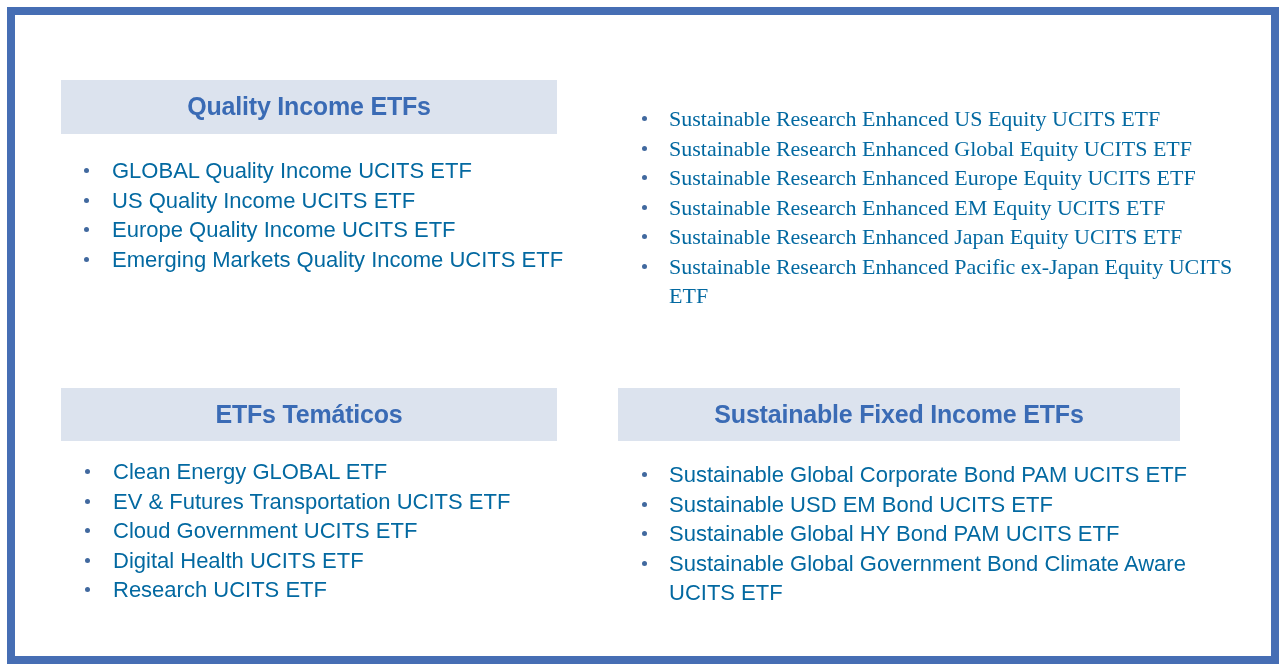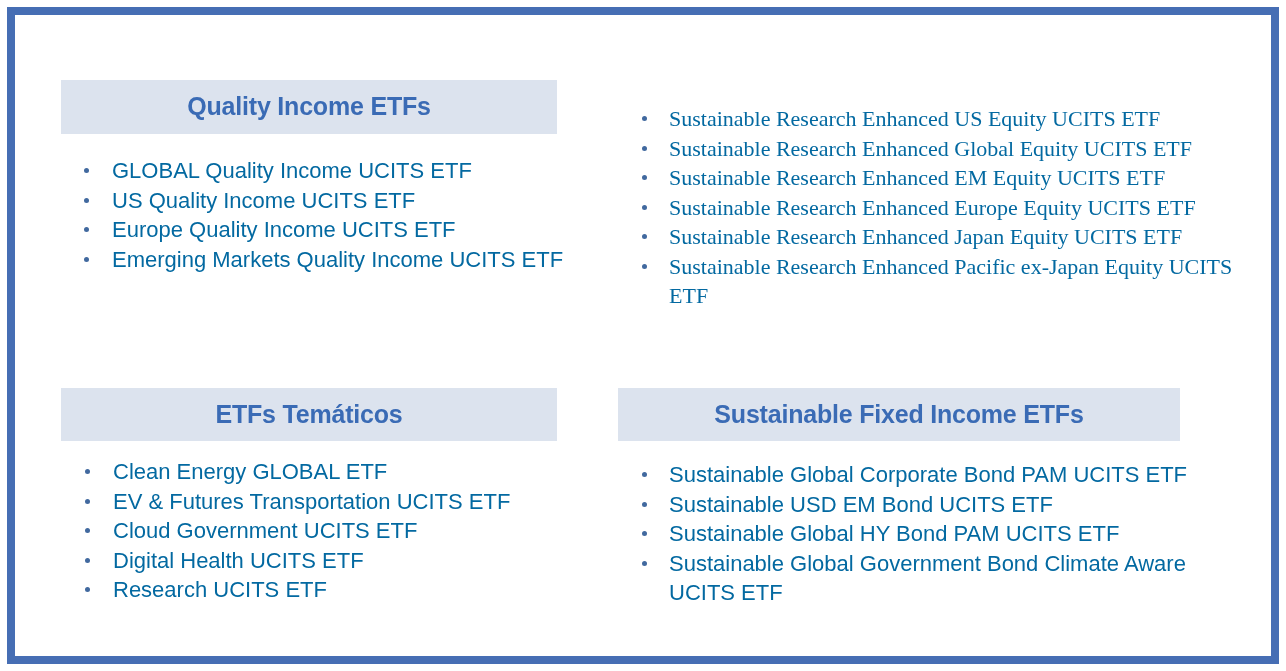--- a/index.html
+++ b/index.html
@@ -134,25 +134,25 @@
           <li class="item">
             <span class="bullet"></span>
             <span>Sustainable Research Enhanced US Equity UCITS ETF</span>
           </li>
           <li class="item">
             <span class="bullet"></span>
             <span>Sustainable Research Enhanced Global Equity UCITS ETF</span>
           </li>
           <li class="item">
             <span class="bullet"></span>
+            <span>Sustainable Research Enhanced Europe Equity UCITS ETF</span>
+          </li>
+          <li class="item">
+            <span class="bullet"></span>
             <span>Sustainable Research Enhanced EM Equity UCITS ETF</span>
-          </li>
-          <li class="item">
-            <span class="bullet"></span>
-            <span>Sustainable Research Enhanced Europe Equity UCITS ETF</span>
           </li>
           <li class="item">
             <span class="bullet"></span>
             <span>Sustainable Research Enhanced Japan Equity UCITS ETF</span>
           </li>
           <li class="item">
             <span class="bullet"></span>
             <span>Sustainable Research Enhanced Pacific ex-Japan Equity UCITS ETF</span>
           </li>
         </ul>

